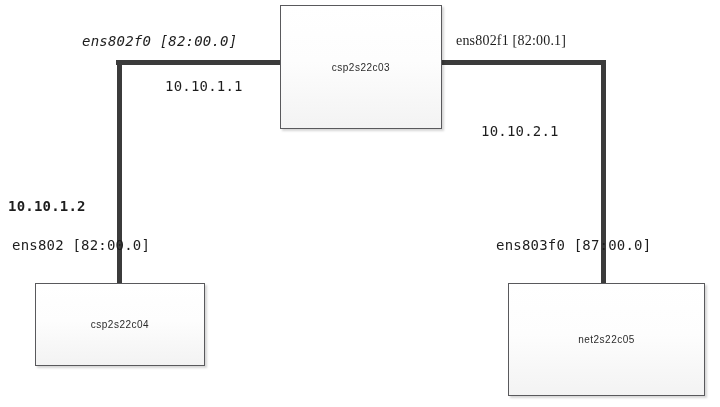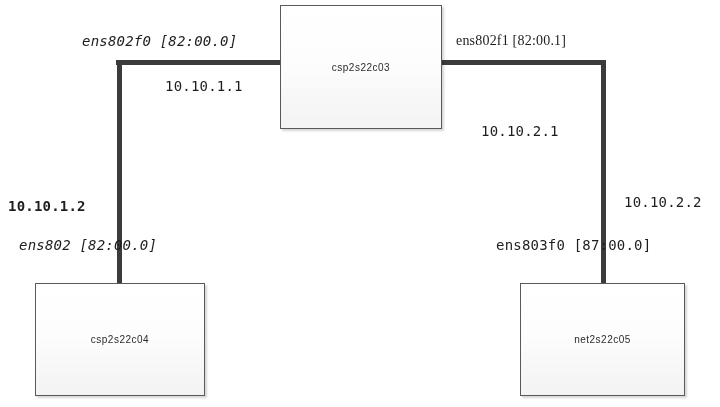--- a/index.html
+++ b/index.html
@@ -29,22 +29,22 @@
   }
   .node-label {
     font-family: Liberation Sans, sans-serif;
     font-size: 10px;
     letter-spacing: 0.5px;
     color: #2b2b2b;
     white-space: nowrap;
   }
 
   #node-csp2s22c03 { left: 280px; top: 5px;   width: 162px; height: 124px; }
-  #node-csp2s22c04 { left: 35px;  top: 283px; width: 170px; height: 113px; }
-  #node-net2s22c05 { left: 520px; top: 283px; width: 165px; height: 113px; }
+  #node-csp2s22c04 { left: 35px;  top: 283px; width: 170px; height: 83px; }
+  #node-net2s22c05 { left: 508px; top: 283px; width: 197px; height: 113px; }
 
   
   .seg {
     position: absolute;
     background: #3b3b3b;
   }
   .seg-h { height: 5px; }
   .seg-v { width: 5px; }
 
   
@@ -64,21 +64,21 @@
     white-space: nowrap;
     letter-spacing: 0.2px;
   }
 
   #lbl-if-c03-f0  { left: 82px;  top: 33px; font-style: italic; }
   #lbl-ip-c03-f0  { left: 146px; top: 78px; margin-left: 19px; }
   #lbl-if-c03-f1  { left: 456px; top: 33px; font-family: Liberation Serif, serif; }
   #lbl-ip-c03-f1  { left: 481px; top: 78px; margin-top: 45px; }
 
   #lbl-ip-c04     { left: 8px;   top: 198px; font-weight: bold; }
-  #lbl-if-c04     { left: 19px;   top: 237px; font-style: italic; }
+  #lbl-if-c04     { left: 12px;   top: 237px; }
 
   #lbl-ip-n05     { left: 624px; top: 194px; }
   #lbl-if-n05     { left: 496px; top: 237px; }
 </style>
 </head>
 <body>
 
 <div id="diagram">
 
   <div class="seg seg-h" id="seg-left-h"></div>
@@ -99,16 +99,15 @@
     <span class="node-label">net2s22c05</span>
   </div>
 
   <div class="lbl" id="lbl-if-c03-f0">ens802f0 [82:00.0]</div>
   <div class="lbl" id="lbl-ip-c03-f0">10.10.1.1</div>
   <div class="lbl" id="lbl-ip-c04">10.10.1.2</div>
   <div class="lbl" id="lbl-if-c04">ens802 [82:00.0]</div>
 
   <div class="lbl" id="lbl-if-c03-f1">ens802f1 [82:00.1]</div>
   <div class="lbl" id="lbl-ip-c03-f1">10.10.2.1</div>
-  <div class="lbl" id="lbl-ip-n05">10.10.2.2</div>
   <div class="lbl" id="lbl-if-n05">ens803f0 [87:00.0]</div>
 
 </div>
 
 </body></html>

